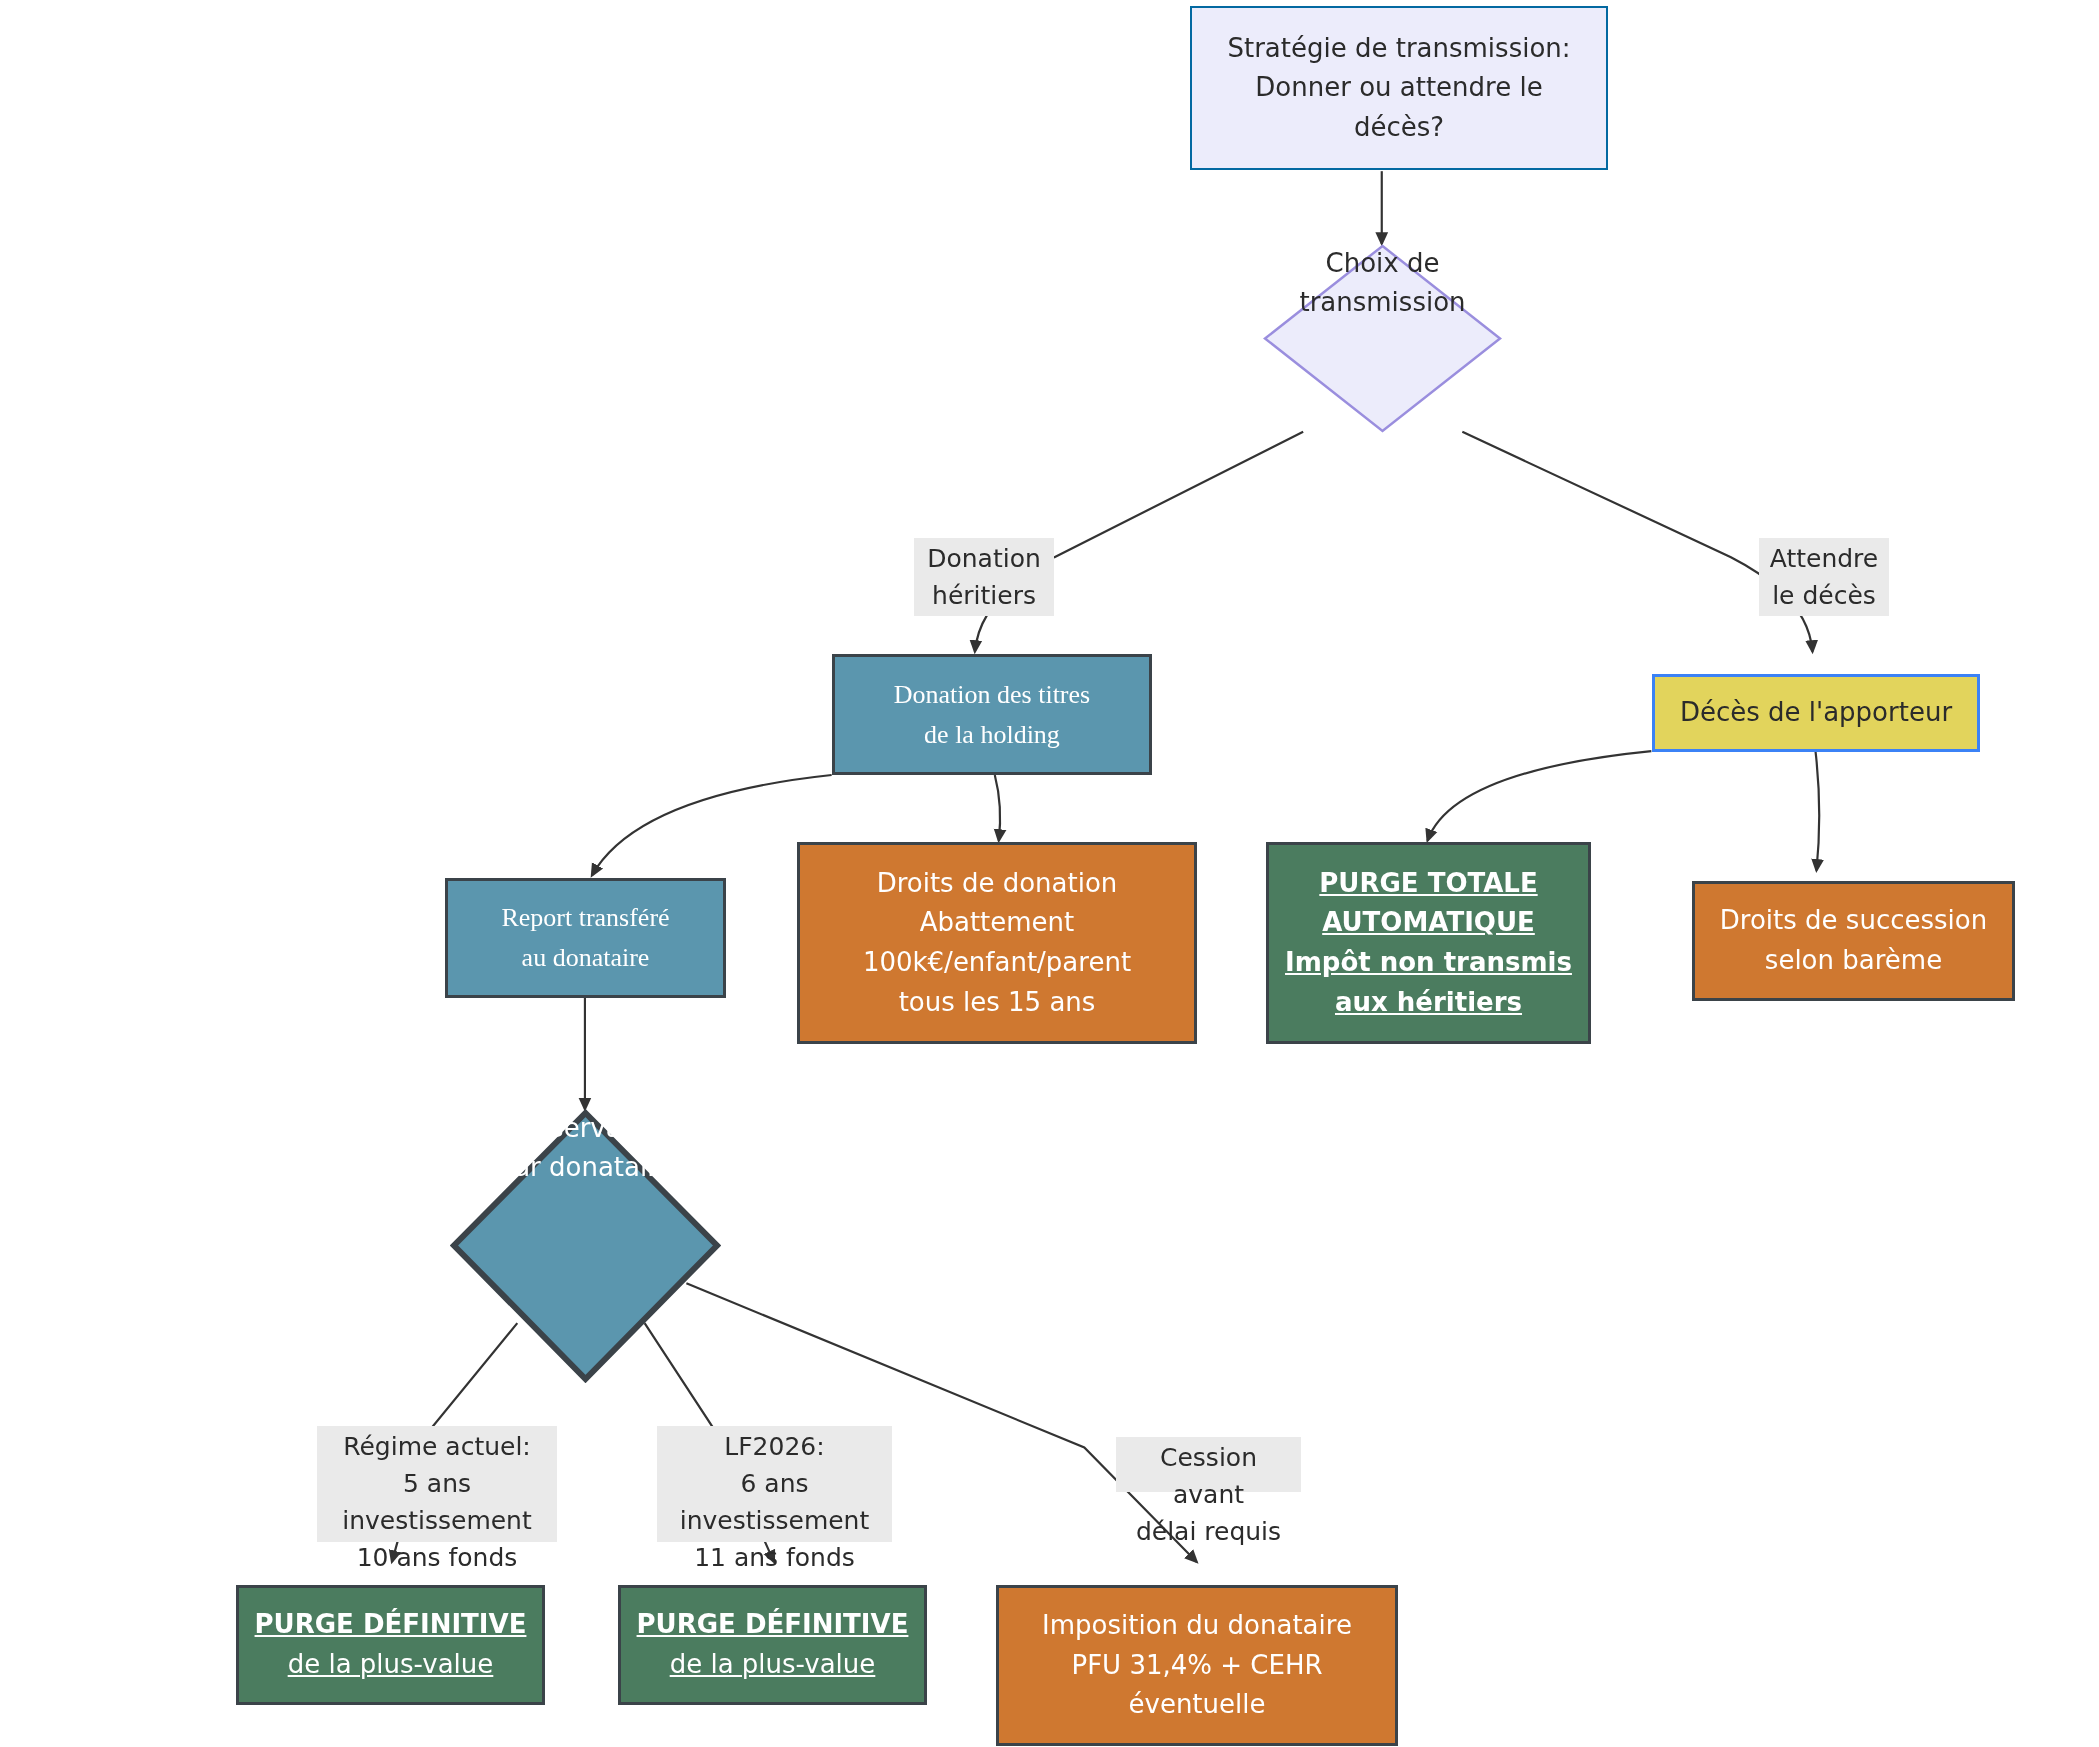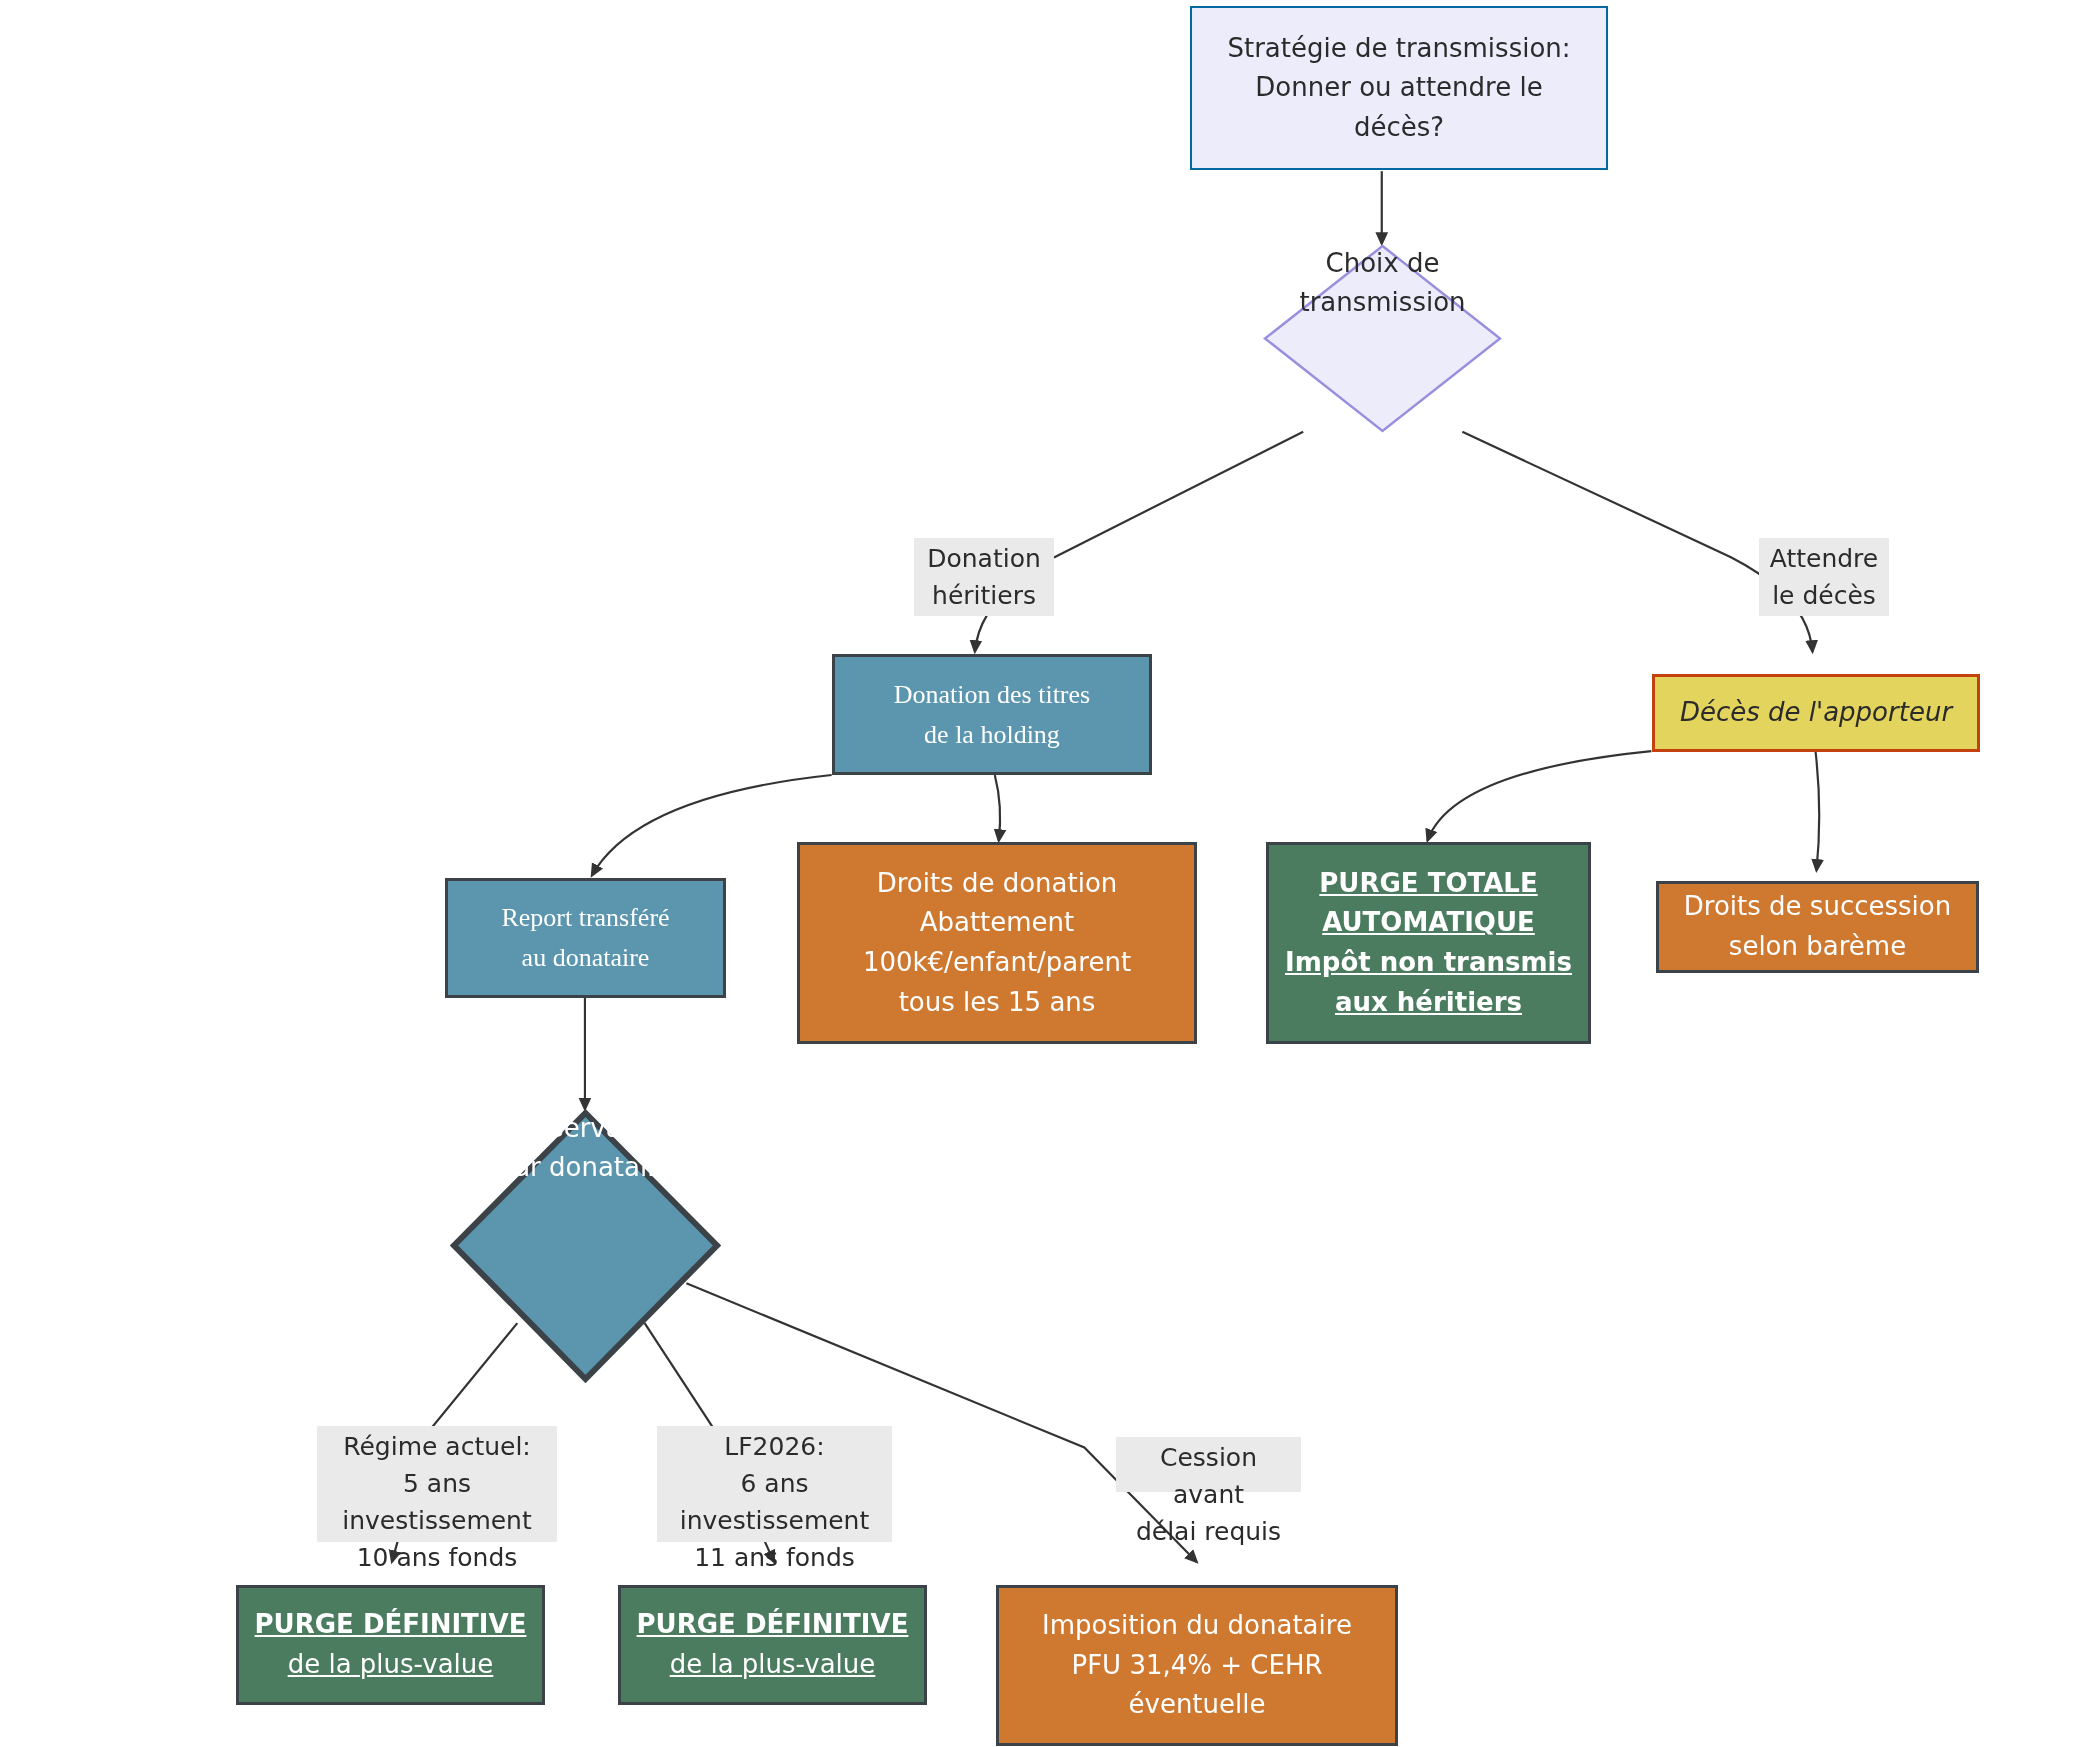--- a/index.html
+++ b/index.html
@@ -57,23 +57,22 @@
     color: #ffffff;
   }
   .node-green {
     background: #4b7c5f;
     border: 3px solid #3b4349;
     color: #ffffff;
     text-decoration: underline;
   }
   .node-yellow {
     background: #e2d45c;
-    border: 3px solid #c2410c;
+    border: 3px solid #3b82f6;
     color: #2b2b2b;
-    font-style: italic;
   }
   
   .diamond {
     position: absolute;
     display: flex;
     align-items: flex-start;
     justify-content: center;
   }
   .diamond .dshape {
     position: absolute;
@@ -181,21 +180,21 @@
 tous les 15 ans</span>
   </div>
 
   <div class="node node-green bold" style="left:1266px; top:842px; width:325px; height:202px;">
     <span class="txt">PURGE TOTALE
 AUTOMATIQUE
 Impôt non transmis
 aux héritiers</span>
   </div>
 
-  <div class="node node-orange" style="left:1656px; top:881px; width:323px; height:92px;">
+  <div class="node node-orange" style="left:1692px; top:881px; width:323px; height:120px;">
     <span class="txt">Droits de succession
 selon barème</span>
   </div>
 
   <div class="diamond diamond-blue" style="left:450px; top:1109px; width:271px; height:274px;">
     <svg class="dshape" viewBox="0 0 272 275" preserveAspectRatio="none">
       <polygon points="136,4 268,137 136,271 4,137" fill="#5b96ae" stroke="#3b4349" stroke-width="6"></polygon>
     </svg>
     <span class="dlabel">Conservation
 par donataire</span>

